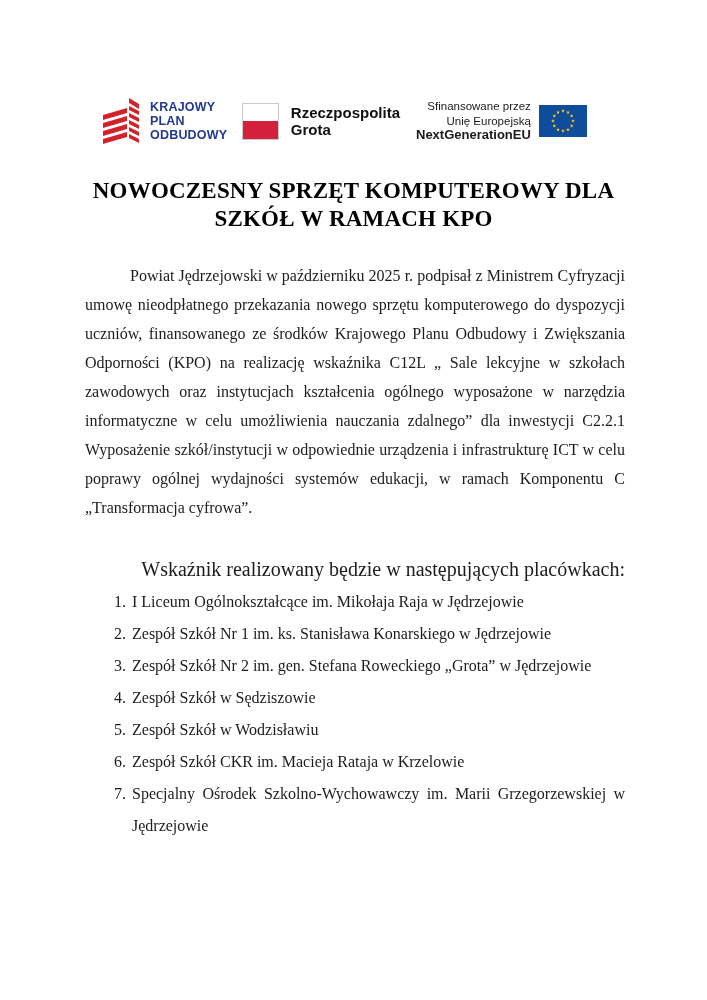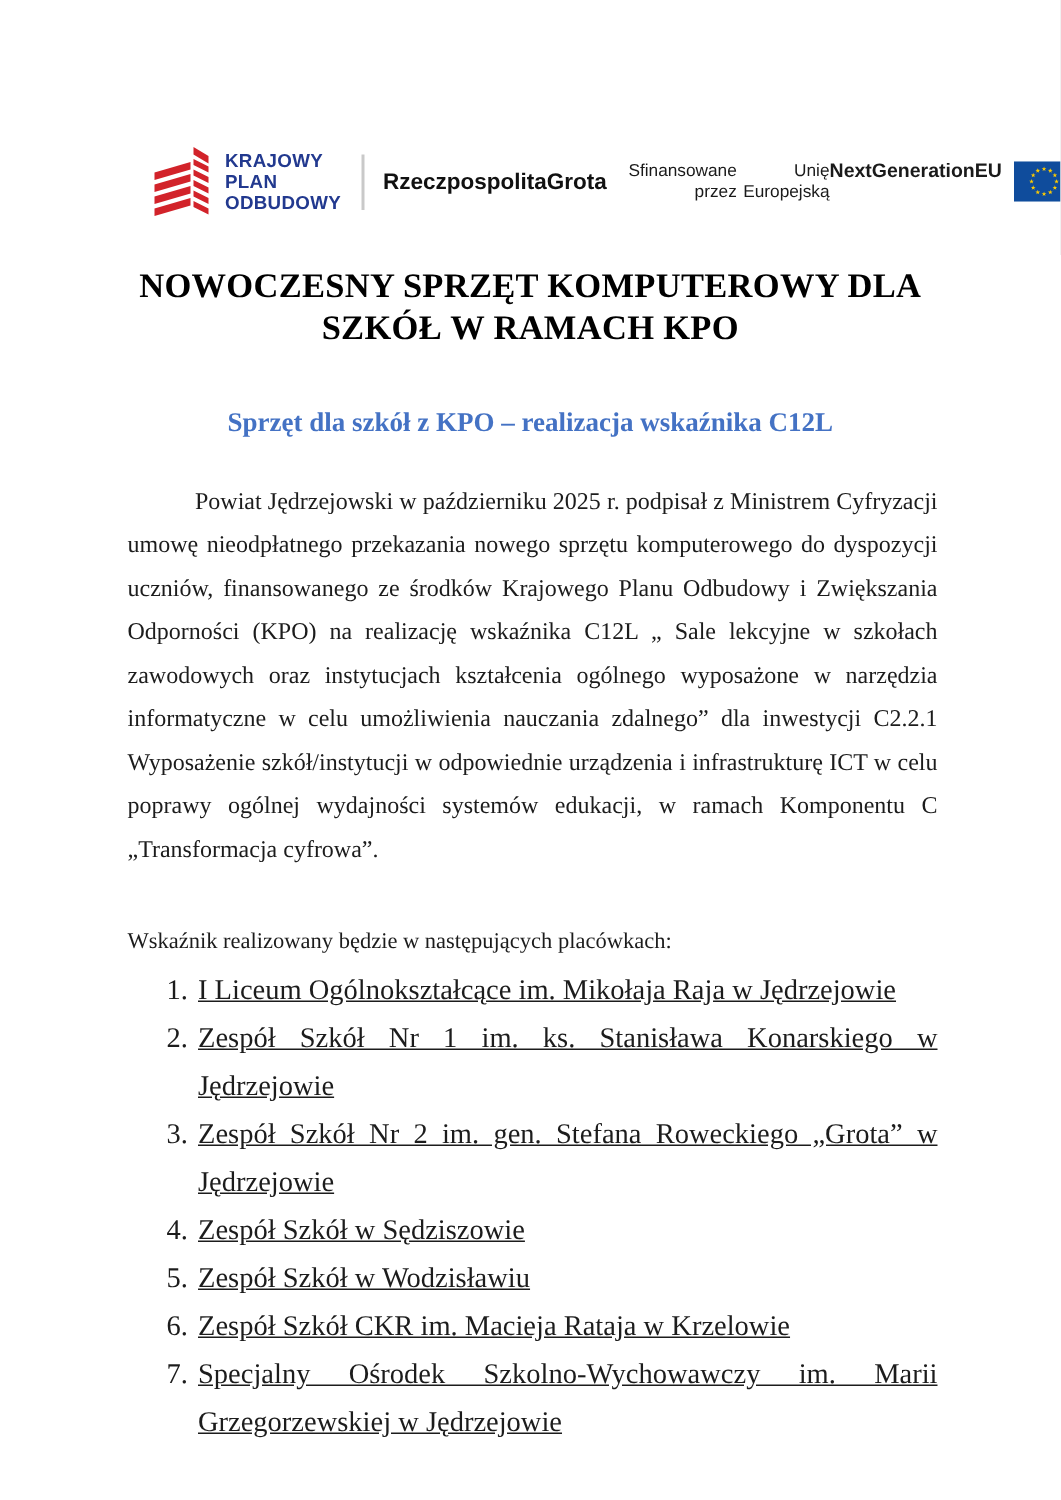--- a/index.html
+++ b/index.html
@@ -32,26 +32,26 @@
   .pl-flag{
     width:57px;height:37px;
     border:1px solid #c9c9c9;
     box-sizing:border-box;
     display:flex;flex-direction:column;
   }
   .pl-flag .top{flex:1;background:#ffffff;}
   .pl-flag .bottom{flex:1;background:#d4203a;}
   .pl-text{
     font-size:15px;font-weight:bold;color:#111;
-    line-height:17px;display:flex;flex-direction:row;
+    line-height:17px;display:flex;flex-direction:column;
   }
   .eu-logo{margin-left:2px;gap:8px;}
   .eu-text{
     text-align:right;color:#1a1a1a;
-    display:flex;flex-direction:row;
+    display:flex;flex-direction:column;
     line-height:14.5px;font-size:11.5px;
   }
   .eu-text .ngeu{font-weight:bold;font-size:13px;}
   .eu-flag{display:block;}
   
   .title{
     width:530px;margin:30px auto 0;
     text-align:center;
     font-size:23px;line-height:28px;
     font-weight:bold;color:#000;
@@ -65,26 +65,26 @@
   }
   
   .body-par{
     margin:28px 82px 0 85px;
     font-size:16px;line-height:29px;
     text-align:justify;
     text-indent:45px;
   }
   .list-intro{
     margin:33px 82px 0 85px;
-    font-size:15px;line-height:29px;
+    font-size:20px;line-height:29px;text-align:right;
   }
   ol.schools{
     margin:2px 82px 0 85px;
     padding:0 0 0 45px;
-    font-size:19px;line-height:32px;text-decoration:underline;
+    font-size:16px;line-height:32px;
   }
   ol.schools li{
     text-align:justify;
     padding-left:2px;
   }
   .funding{
     margin:12px 82px 0 85px;
     font-size:16px;line-height:29px;
   }
 </style>
@@ -151,21 +151,20 @@
         <use href="#st" x="14" y="16"></use>
         <use href="#st" x="15.34" y="11"></use>
         <use href="#st" x="19" y="7.34"></use>
       </svg>
     </div>
 
   </header>
 
   <h1 class="title">NOWOCZESNY SPRZĘT KOMPUTEROWY DLA SZKÓŁ W RAMACH KPO</h1>
 
-  <h2 class="subtitle">Sprzęt dla szkół z KPO – realizacja wskaźnika C12L</h2>
 
   <p class="body-par">Powiat Jędrzejowski w październiku 2025 r. podpisał z Ministrem Cyfryzacji umowę nieodpłatnego przekazania nowego sprzętu komputerowego do dyspozycji uczniów, finansowanego ze środków Krajowego Planu Odbudowy i Zwiększania Odporności (KPO) na realizację wskaźnika C12L „ Sale lekcyjne w szkołach zawodowych oraz instytucjach kształcenia ogólnego wyposażone w narzędzia informatyczne w celu umożliwienia nauczania zdalnego” dla inwestycji C2.2.1 Wyposażenie szkół/instytucji w odpowiednie urządzenia i infrastrukturę ICT w celu poprawy ogólnej wydajności systemów edukacji, w ramach Komponentu C „Transformacja cyfrowa”.</p>
 
   <p class="list-intro">Wskaźnik realizowany będzie w następujących placówkach:</p>
 
   <ol class="schools">
     <li>I Liceum Ogólnokształcące  im. Mikołaja Raja w Jędrzejowie</li>
     <li>Zespół Szkół Nr 1 im. ks. Stanisława Konarskiego w Jędrzejowie</li>
     <li>Zespół Szkół Nr 2 im. gen. Stefana Roweckiego „Grota” w Jędrzejowie</li>
     <li>Zespół Szkół w Sędziszowie</li>

